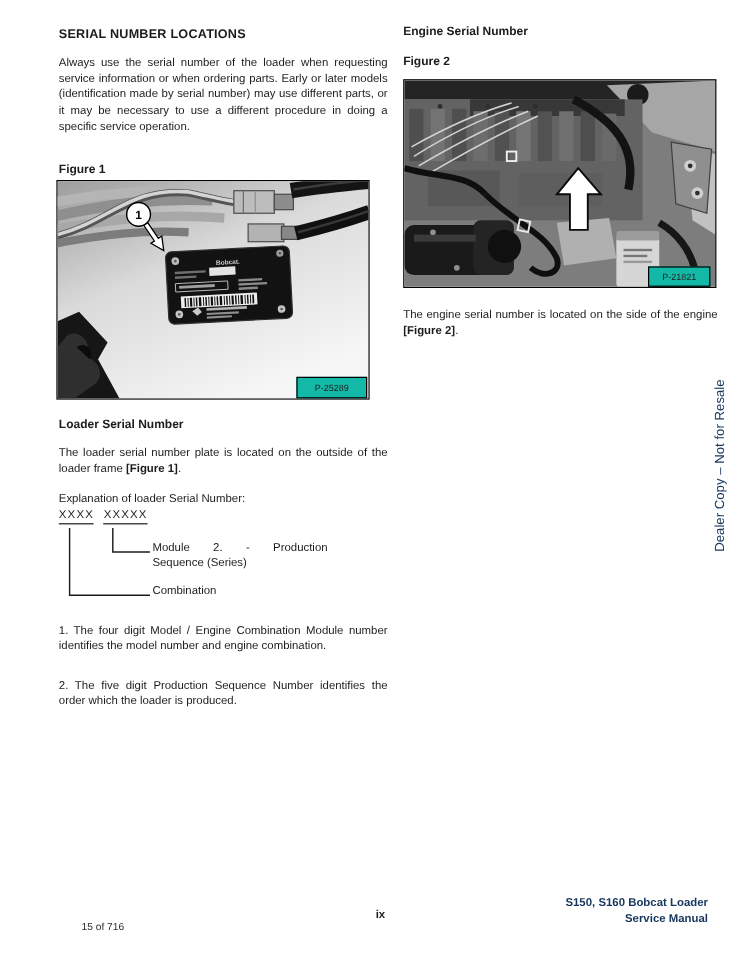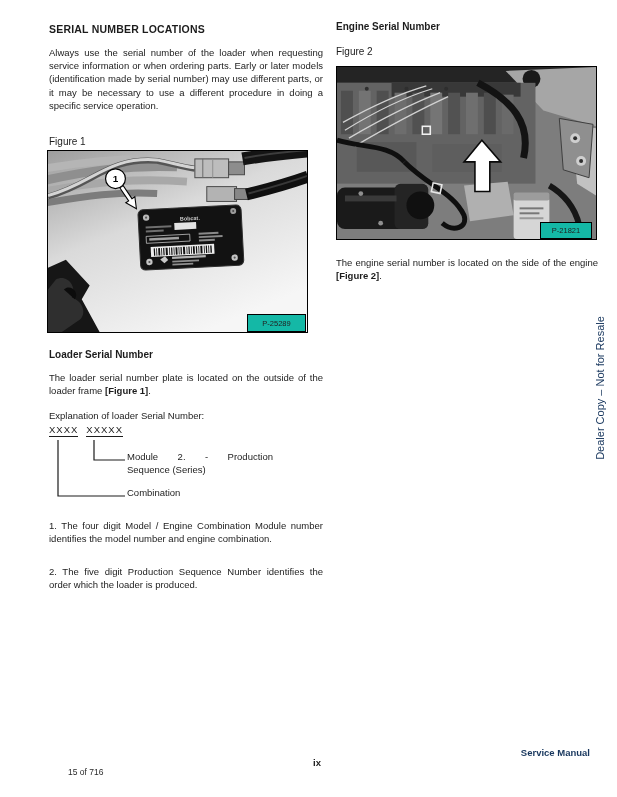--- a/index.html
+++ b/index.html
@@ -3,21 +3,21 @@
 <meta charset="utf-8">
 <style>
   html,body{margin:0;padding:0;background:#fff;}
   .page{
     position:relative;width:617px;height:797px;background:#ffffff;overflow:hidden;
     font-family:"Liberation Sans", sans-serif;color:#1c1c1c;
   }
   .abs{position:absolute;}
   .h-main{font-size:10.5px;font-weight:bold;letter-spacing:.2px;}
   .h-sub{font-size:10px;font-weight:bold;}
-  .figlabel{font-size:10px;font-weight:normal;}
+  .figlabel{font-size:10px;font-weight:bold;}
   .body-txt{font-size:9.5px;line-height:13.2px;text-align:justify;}
   .body-txt b{font-weight:bold;}
   .figure-box{border:1.5px solid #000;box-sizing:border-box;background:#e8e8e8;}
   .figure-box svg{display:block;width:100%;height:100%;}
   .photo-id{
     position:absolute;background:#14b8a6;border:1px solid #000;box-sizing:border-box;
     font-size:7.5px;display:flex;align-items:center;justify-content:center;color:#222;
   }
   .serial-x{font-size:9.5px;letter-spacing:1px;}
   .serial-x .grp{display:inline-block;border-bottom:1.1px solid #1c1c1c;padding-bottom:1px;}
@@ -236,18 +236,19 @@
     <div class="photo-id" style="right:4px;bottom:0;width:52px;height:17px;">P-21821</div>
   </div>
 
   <p class="abs body-txt" style="left:336px;top:256px;width:262px;margin:0;"><span>The engine serial number is located on the side of the engine </span><b>[Figure 2]</b><span>.</span></p>
 
   <div class="abs watermark" style="left:521px;top:381px;">Dealer Copy – Not for Resale</div>
 
   <div class="abs footer-roman" style="left:287px;top:757px;width:60px;">ix</div>
 
   <div class="abs footer-title" style="left:390px;top:746px;width:200px;">
+    <div>S150, S160 Bobcat Loader</div>
     <div>Service Manual</div>
   </div>
 
   <div class="abs footer-sheet" style="left:68px;top:767px;">15 of 716</div>
 
 </div>
 
 </body></html>

